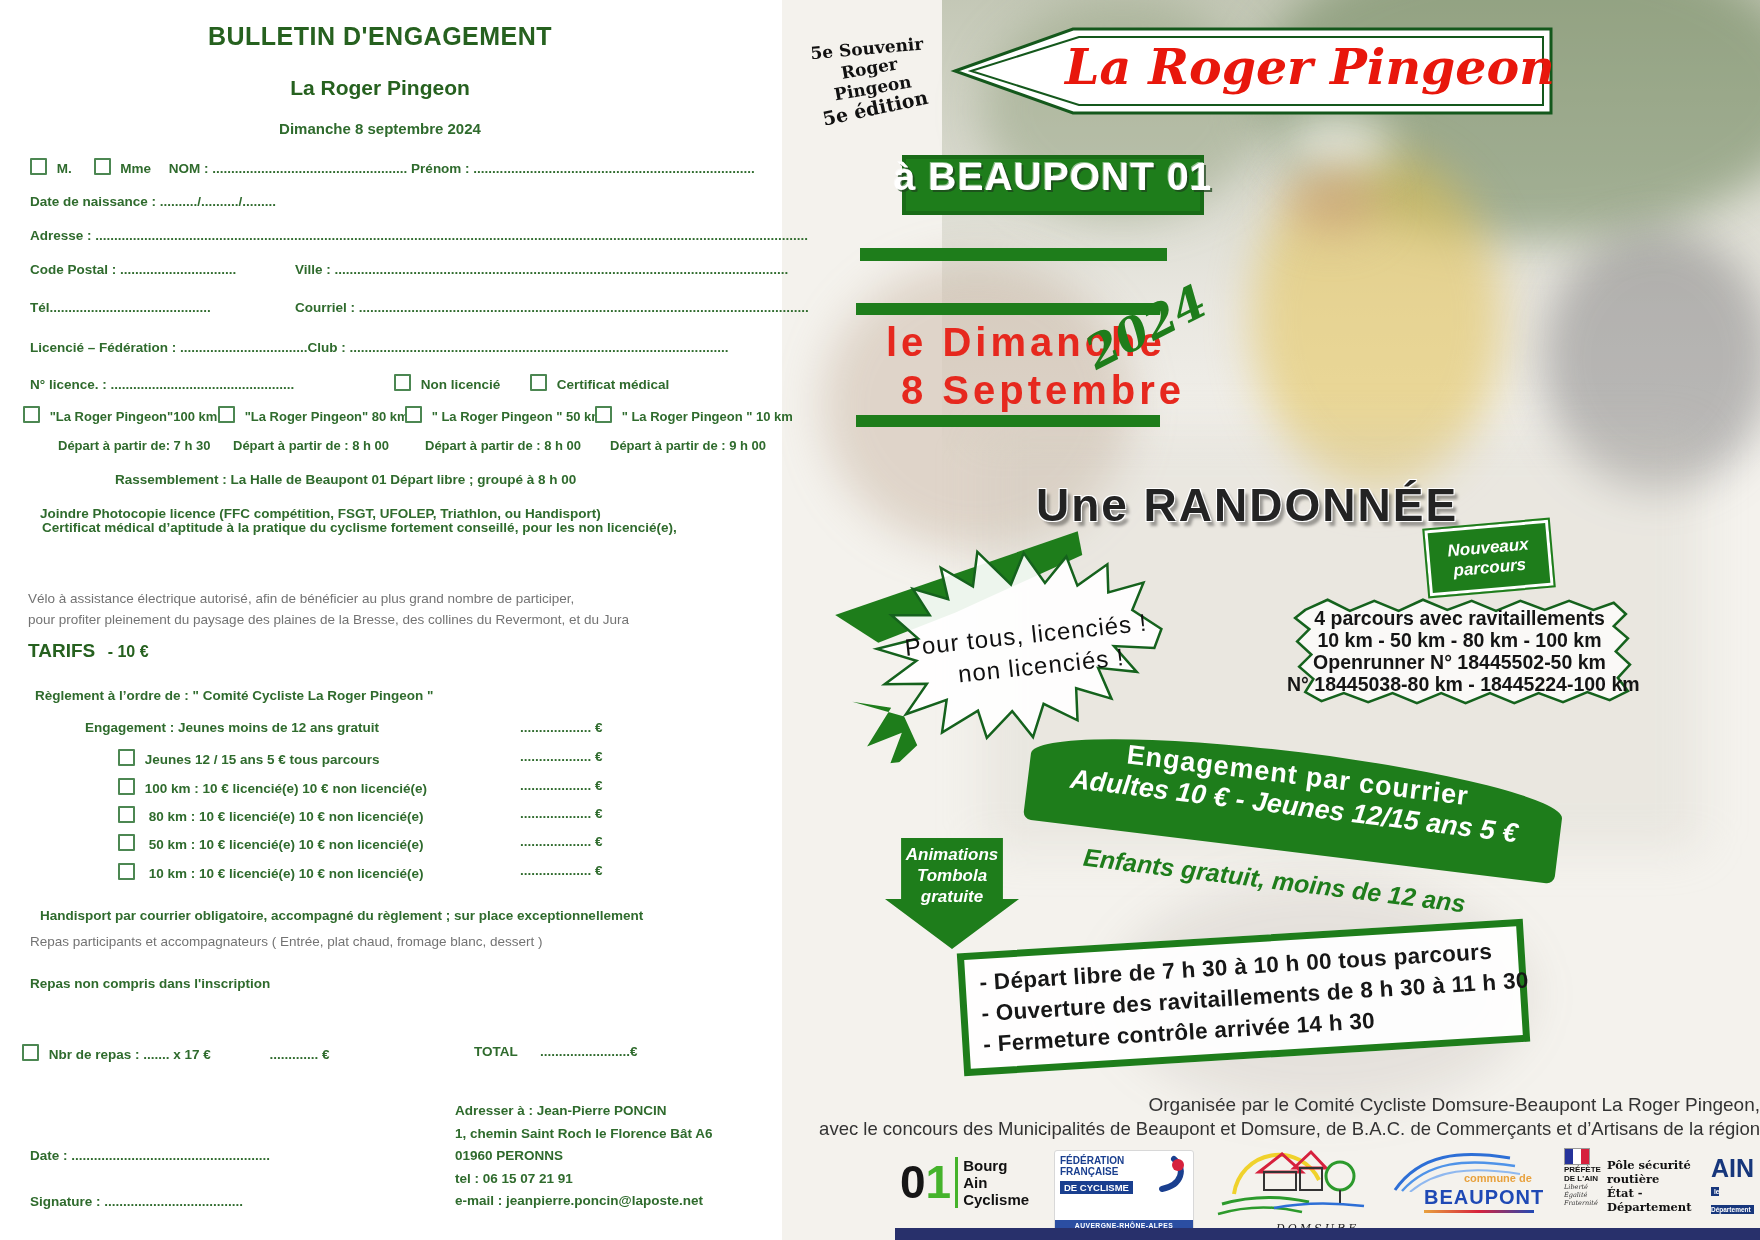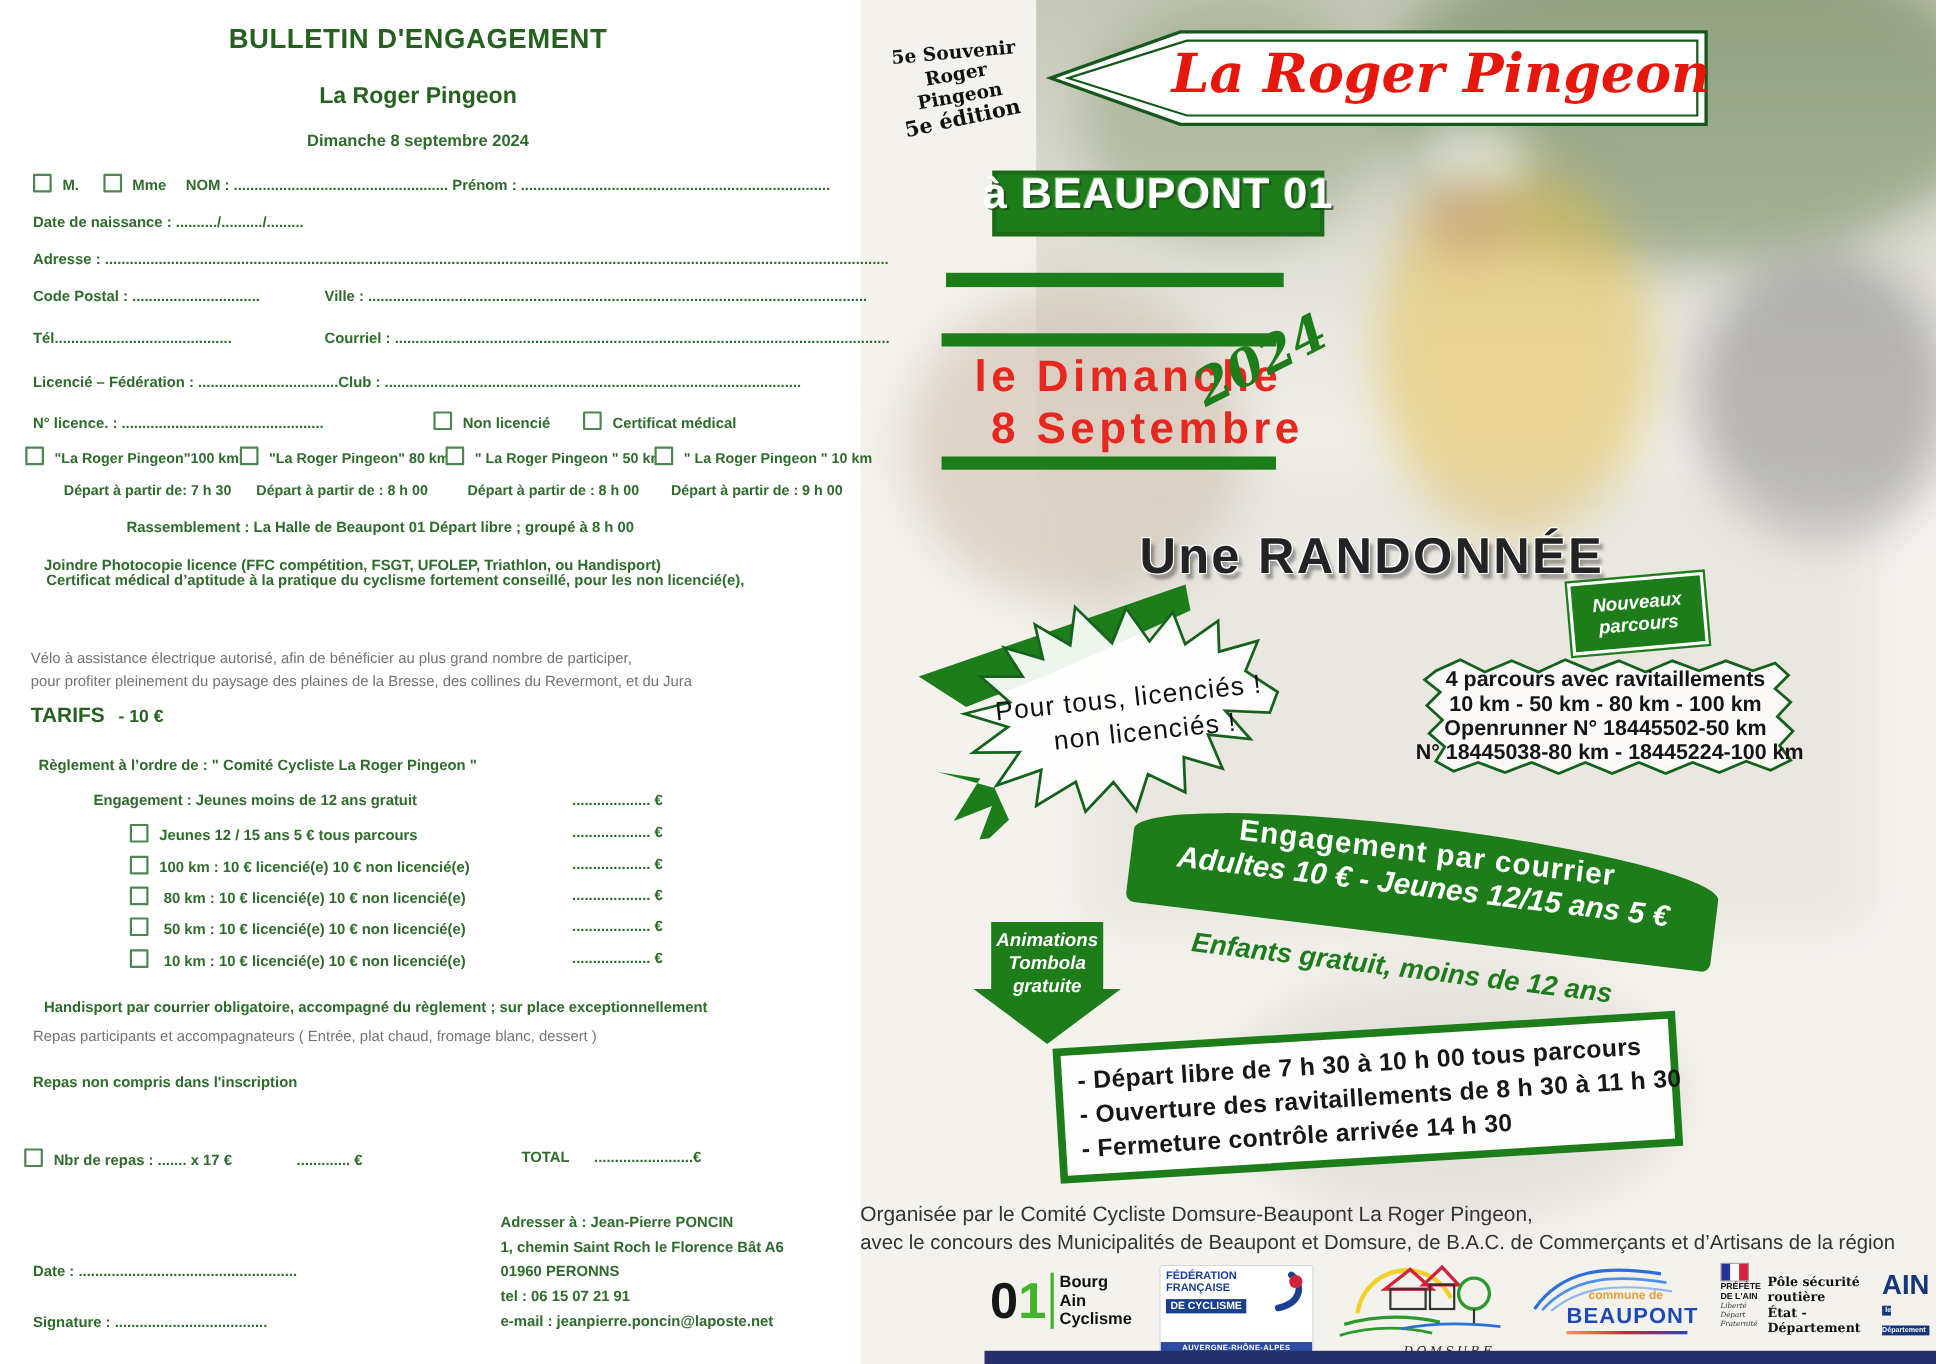--- a/index.html
+++ b/index.html
@@ -42,31 +42,31 @@
   .ribbon{background:#1e7d1b;border-radius:50% 50% 8px 8px / 34px 34px 8px 8px;transform:rotate(7deg);
           text-align:center;color:#fff;padding-top:8px;}
   .rl1{font-weight:700;font-size:27px;letter-spacing:1px;white-space:nowrap;}
   .rl2{font-weight:700;font-style:italic;font-size:27px;white-space:nowrap;}
   .rl3{color:#1e7d1b;font-weight:700;font-style:italic;font-size:25px;transform:rotate(7deg);white-space:nowrap;}
   .darrow{background:#1e7d1b;clip-path:polygon(12% 0,88% 0,88% 55%,100% 55%,50% 100%,0 55%,12% 55%);
           color:#fff;font-style:italic;font-weight:700;font-size:17px;line-height:21px;text-align:center;padding-top:6px;}
   .infobox{border:7px solid #1e7d1b;background:rgba(255,255,255,.93);transform:rotate(-3.5deg);
            padding:8px 14px;}
   .infoline{color:#171717;font-weight:600;font-size:22.5px;line-height:31px;white-space:nowrap;letter-spacing:.3px;}
-  .foot{color:#333;font-weight:500;font-size:19px;text-align:left;width:978px;white-space:nowrap;}
+  .foot{color:#333;font-weight:500;font-size:19px;text-align:right;width:978px;white-space:nowrap;}
   
   .lg01-0{font-size:46px;font-weight:900;color:#161616;line-height:60px;}
   .lg01-1{font-size:46px;font-weight:900;color:#45b32b;line-height:60px;}
   .lg01-w{border-left:3px solid #45b32b;padding-left:5px;margin-left:4px;font-size:15px;font-weight:800;color:#111;line-height:17px;}
   .ffc{background:#fff;border:1px solid #d8d8d8;border-radius:3px;overflow:hidden;}
   .ffc-t{color:#1a3f8f;font-weight:800;font-size:10px;line-height:11px;}
   .ffc-c{background:#1a3f8f;color:#fff;font-weight:800;font-size:9.5px;display:inline-block;padding:1px 4px;margin-top:1px;}
   .ffc-b{position:absolute;left:0;right:0;bottom:0;background:#2b4ea2;color:#fff;font-weight:700;font-size:6.8px;text-align:center;padding:2px 0;letter-spacing:.4px;}
   .dom-t{font-family:"DejaVu Serif",serif;font-style:italic;font-size:11px;letter-spacing:3px;color:#222;}
-  .bpt-s{color:#e8a13d;font-weight:700;font-size:11px;}
+  .bpt-s{color:#e8a13d;font-weight:700;font-size:11px;margin-left:20px;}
   .bpt{color:#1f49b5;font-weight:800;font-size:20px;letter-spacing:1px;}
   .bpt-bar{height:3px;background:linear-gradient(90deg,#e8a13d,#d6213d,#1f49b5);}
   .pref-t{font-size:8px;font-weight:800;color:#111;line-height:9px;}
   .pref-i{font-family:"DejaVu Serif",serif;font-style:italic;font-size:6.5px;color:#333;line-height:8px;}
   .psr{font-family:"DejaVu Serif",serif;font-weight:700;font-size:11.5px;color:#111;line-height:14px;}
   .ain{font-size:25px;font-weight:900;color:#17377c;line-height:24px;}
   .ain-s{background:#17377c;color:#fff;font-size:6.5px;padding:1px 3px;font-weight:700;}
   .flag{display:flex;width:24px;height:15px;border:1px solid #999;}
   .flag div{flex:1;}
 </style>
@@ -214,21 +214,21 @@
     <div class="abs" style="left:782px;top:1148px;width:190px;height:80px;display:flex;gap:6px;">
       <div>
         <div class="flag">
           <div style="background:#26339b;"></div>
             <div style="background:#fff;"></div>
             <div style="background:#d6213d;"></div>
         </div>
         <div class="pref-t">PRÉFÈTE</div>
         <div class="pref-t">DE L'AIN</div>
         <div class="pref-i">Liberté</div>
-        <div class="pref-i">Départ</div>
+        <div class="pref-i">Égalité</div>
         <div class="pref-i">Fraternité</div>
       </div>
       <div style="padding-top:10px;">
         <div class="psr">Pôle sécurité routière</div>
         <div class="psr">État - Département</div>
       </div>
       <div style="padding-top:8px;">
         <div class="ain">AIN</div>
         <span class="ain-s">le Département</span>
       </div>

